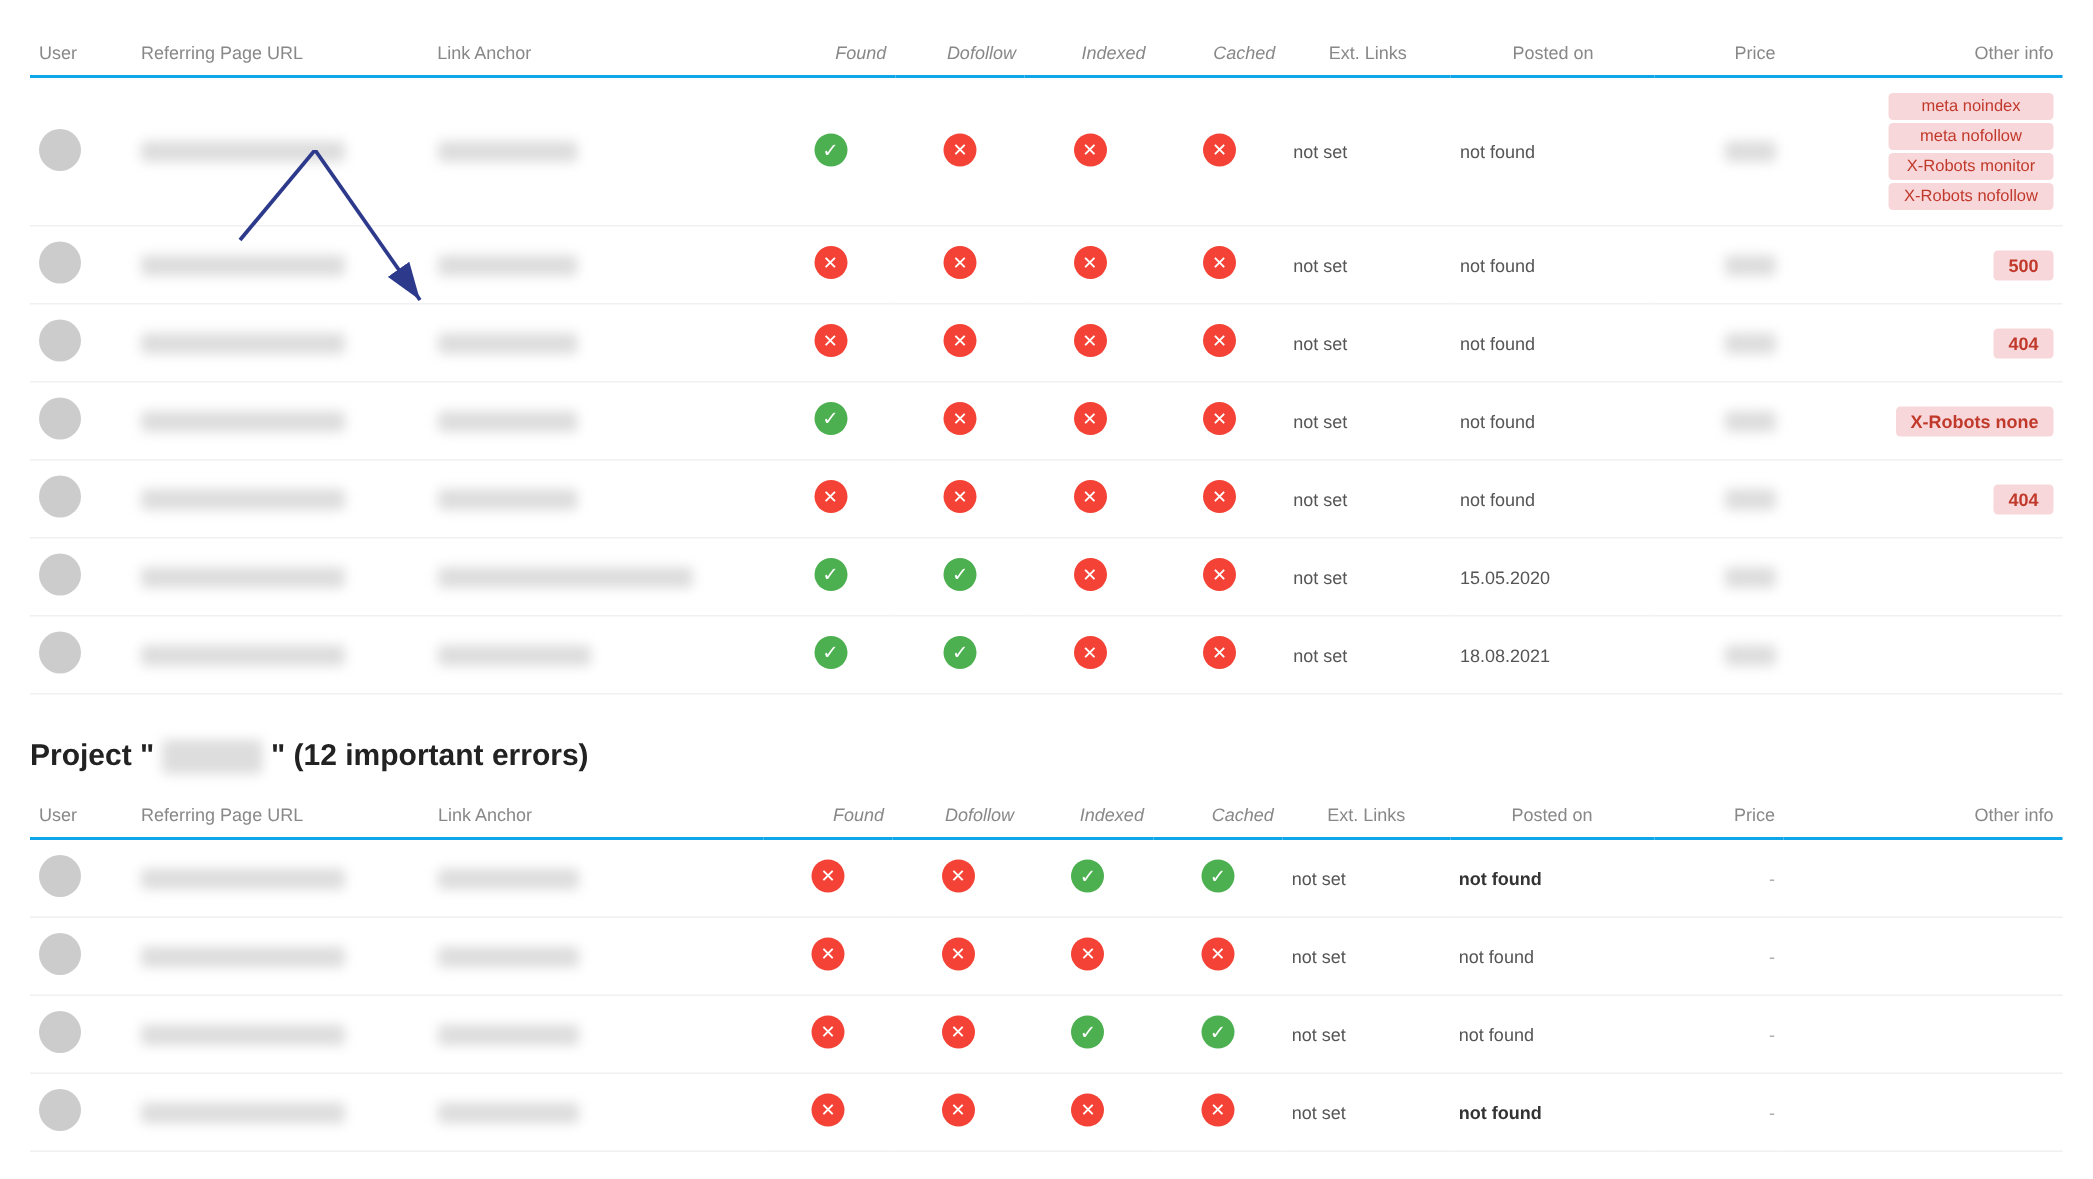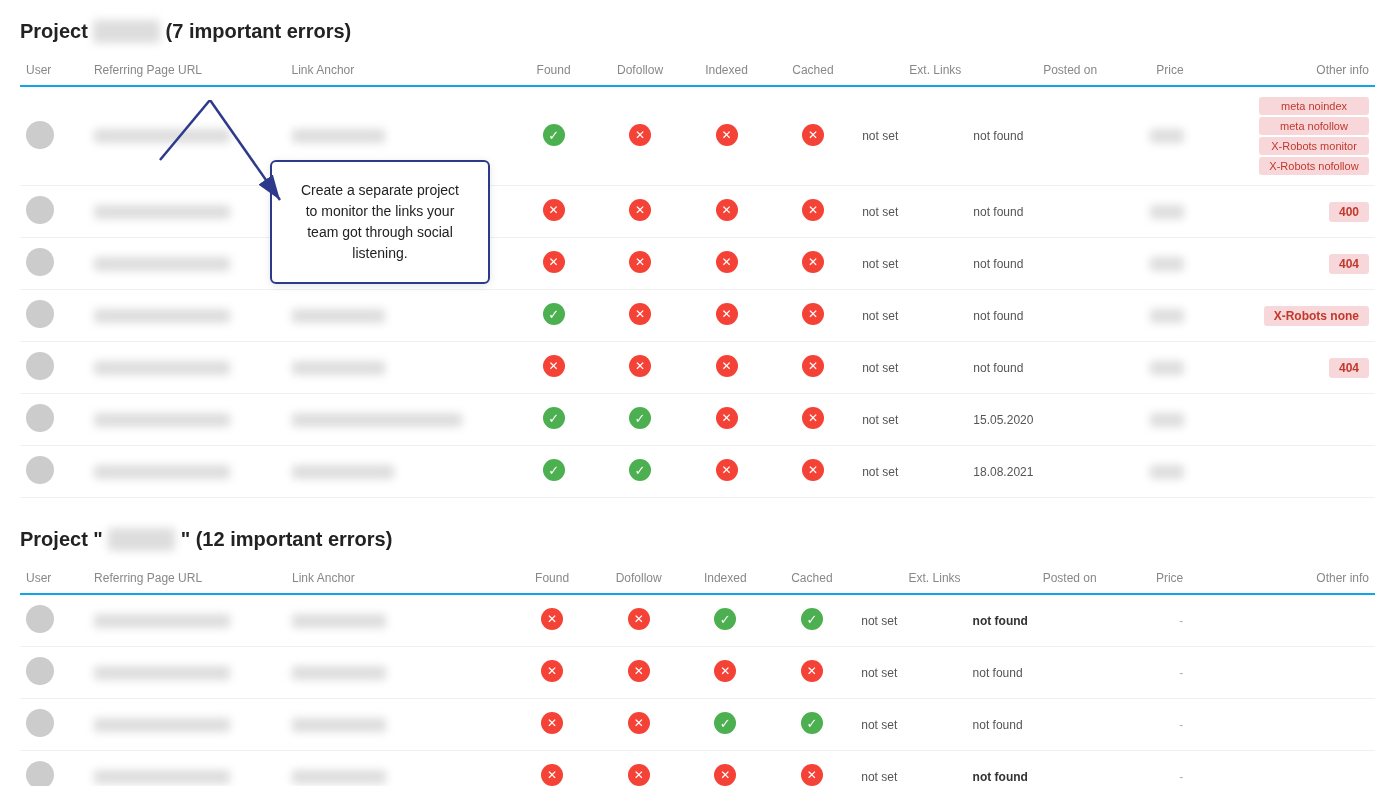--- a/index.html
+++ b/index.html
@@ -181,56 +181,51 @@
     td.price-col {
       width: 70px;
       text-align: right;
     }
     td.otherinfo-col {
       width: 150px;
       text-align: right;
     }
 
     th.found-col, th.dofollow-col, th.indexed-col, th.cached-col {
+      text-align: right;
+      font-style: italic;
+    }
+    th.extlinks-col, th.postedon-col {
       text-align: center;
-    }
-    th.extlinks-col, th.postedon-col {
-      text-align: right;
     }
     th.price-col, th.otherinfo-col {
       text-align: right;
     }
 
     .dash {
       color: #aaa;
     }
   </style>
 </head>
 <body>
 
 <div class="page-wrapper">
 
-  <div class="tooltip-box">
-    <span>Create a separate project to monitor the links your team got through social listening.</span>
-  </div>
 
   <svg class="arrow-container" width="200" height="120">
     <defs>
       <marker id="arrowhead" markerWidth="10" markerHeight="7" refX="10" refY="3.5" orient="auto">
         <polygon points="0 0, 10 3.5, 0 7" fill="#2d3a8c"></polygon>
       </marker>
     </defs>
 
     <line x1="60" y1="0" x2="130" y2="100" stroke="#2d3a8c" stroke-width="2.5" marker-end="url(#arrowhead)"></line>
     <line x1="60" y1="0" x2="10" y2="60" stroke="#2d3a8c" stroke-width="2.5"></line>
   </svg>
 
-  <div class="project-title">
-    Project <span class="blurred">&nbsp;&nbsp;&nbsp;&nbsp;&nbsp;&nbsp;&nbsp;&nbsp;&nbsp;&nbsp;&nbsp;&nbsp;</span> <span>(7 important errors)</span>
-  </div>
 
   <table>
     <thead>
       <tr>
         <th class="user-col">User</th>
         <th class="ref-col">Referring Page URL</th>
         <th class="anchor-col">Link Anchor</th>
         <th class="found-col">Found</th>
         <th class="dofollow-col">Dofollow</th>
         <th class="indexed-col">Indexed</th>
@@ -266,21 +261,21 @@
           <td class="user-col"><span class="avatar-circle"></span></td>
           <td class="ref-col"><span class="blurred">████████████████</span></td>
           <td class="anchor-col"><span class="blurred">███████████</span></td>
           <td class="found-col center"><span class="icon-cross"></span></td>
           <td class="dofollow-col center"><span class="icon-cross"></span></td>
           <td class="indexed-col center"><span class="icon-cross"></span></td>
           <td class="cached-col center"><span class="icon-cross"></span></td>
           <td class="extlinks-col">not set</td>
           <td class="postedon-col">not found</td>
           <td class="price-col"><span class="blurred">████</span></td>
-          <td class="otherinfo-col"><span class="badge badge-error">400</span></td>
+          <td class="otherinfo-col"><span class="badge badge-error">500</span></td>
         </tr>
         <tr>
           <td class="user-col"><span class="avatar-circle"></span></td>
           <td class="ref-col"><span class="blurred">████████████████</span></td>
           <td class="anchor-col"><span class="blurred">███████████</span></td>
           <td class="found-col center"><span class="icon-cross"></span></td>
           <td class="dofollow-col center"><span class="icon-cross"></span></td>
           <td class="indexed-col center"><span class="icon-cross"></span></td>
           <td class="cached-col center"><span class="icon-cross"></span></td>
           <td class="extlinks-col">not set</td>

